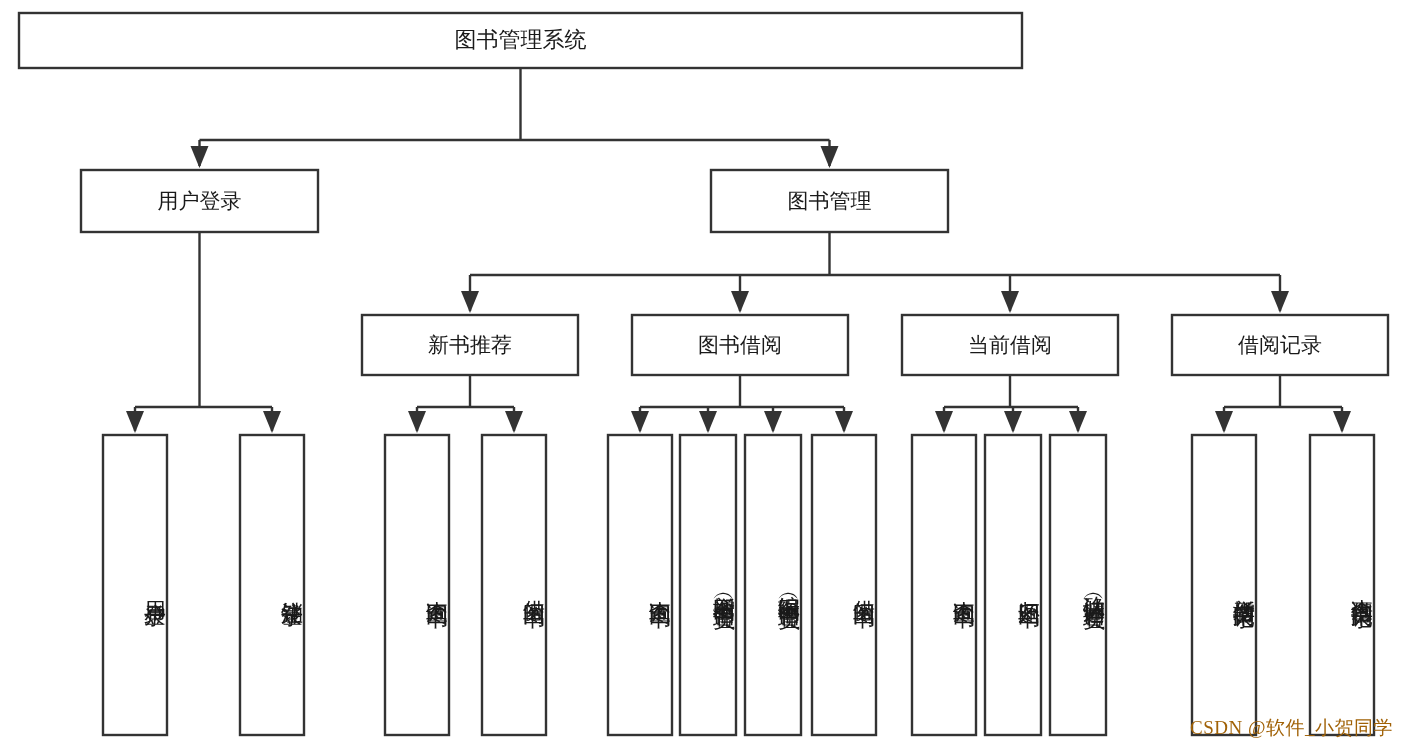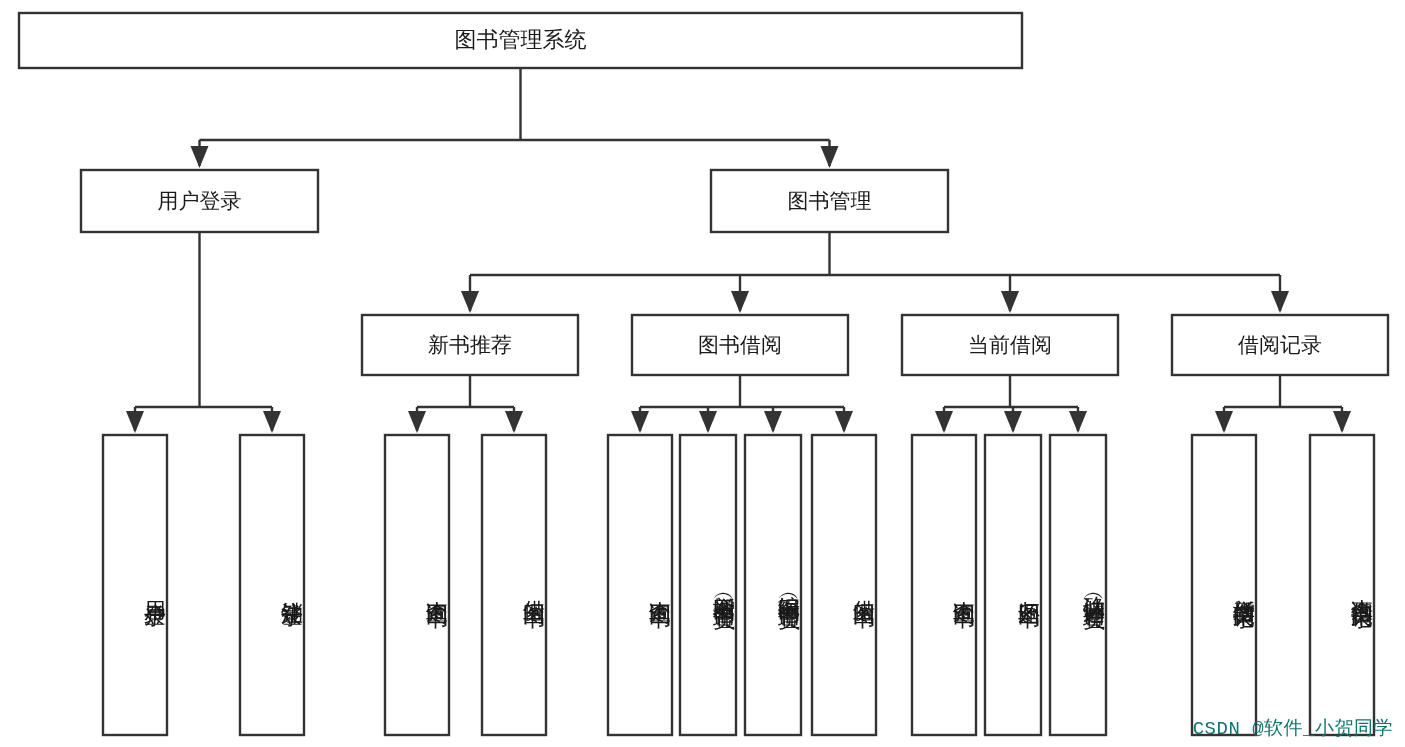--- a/index.html
+++ b/index.html
@@ -65,23 +65,23 @@
     letter-spacing: 2px;
     text-align: start;
     white-space: nowrap;
     pointer-events: none;
     user-select: none;
   }
   .watermark {
     position: absolute;
     right: 12px;
     bottom: 6px;
-    font-family: Liberation Mono, monospace;
+    font-family: Liberation Serif, serif;
     font-size: 19px;
-    color: #0f766e;
+    color: #a16207;
     letter-spacing: 0.5px;
     white-space: nowrap;
     user-select: none;
   }
 </style>
 </head>
 <body>
 
 <div id="stage">
 

